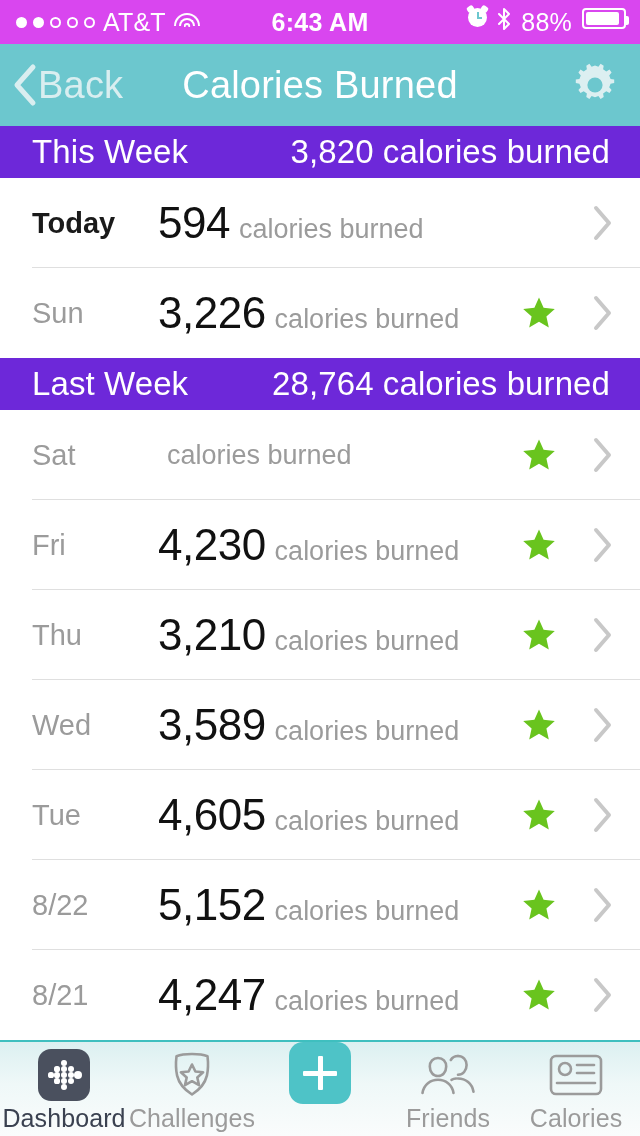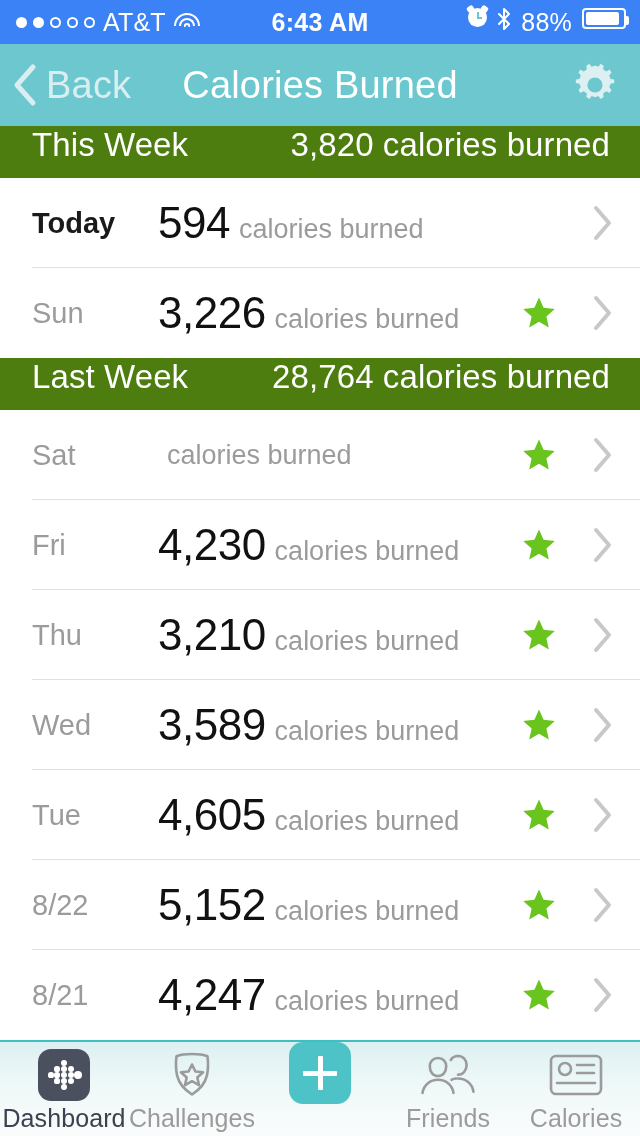--- a/index.html
+++ b/index.html
@@ -7,21 +7,21 @@
     width:640px; height:1136px;
     font-family:"Liberation Sans", sans-serif;
     background:#ffffff;
     overflow:hidden;
   }
   .phone { position:relative; width:640px; height:1136px; overflow:hidden; background:#fff; }
 
   
   .statusbar {
     position:absolute; top:0; left:0; width:640px; height:44px;
-    background:#3b82f6; color:#ffffff;
+    background:#d946ef; color:#ffffff;
     display:flex; align-items:center;
   }
   .sb-left { position:absolute; left:16px; display:flex; align-items:center; gap:8px; }
   .dots { display:flex; align-items:center; gap:6px; }
   .dot { width:11px; height:11px; border-radius:50%; border:2px solid #ffffff; }
   .dot.filled { background:#ffffff; }
   .carrier { font-size:25px; letter-spacing:0.2px; font-weight:400; }
   .wifi { width:26px; height:19px; position:relative; }
   .wifi i { position:absolute; left:50%; transform:translateX(-50%); border:2.6px solid #fff; border-bottom:none;
             border-radius:50% 50% 0 0 / 100% 100% 0 0; }
@@ -41,31 +41,31 @@
   .batt-pct { font-size:25px; font-weight:400; letter-spacing:0.2px; }
   .battery { position:relative; width:44px; height:21px; border:2px solid #ffffff; border-radius:4px; }
   .battery .fill { position:absolute; top:2px; left:2px; bottom:2px; width:83%; background:#ffffff; border-radius:2px; }
   .battery .cap { position:absolute; right:-5px; top:6px; width:3px; height:9px; background:#ffffff; border-radius:0 2px 2px 0; }
 
   
   .navbar {
     position:absolute; top:44px; left:0; width:640px; height:82px;
     background:#6CC7CE; display:flex; align-items:center;
   }
-  .back { position:absolute; left:12px; display:flex; align-items:center; gap:8px; cursor:pointer; }
+  .back { position:absolute; left:12px; display:flex; align-items:center; gap:0; cursor:pointer; }
   .back-chev { width:26px; height:44px; }
   .back-label { font-size:38px; color:#D9EEF0; font-weight:300; letter-spacing:0.2px; }
   .nav-title { position:absolute; left:0; width:640px; text-align:center; font-size:38px; color:#ffffff; font-weight:500; letter-spacing:0.2px; }
   .gear { position:absolute; right:22px; width:46px; height:46px; cursor:pointer; }
 
   
   .scroll { position:absolute; top:126px; left:0; width:640px; bottom:0; background:#ffffff; }
   .section-head {
-    height:52px; background:#4d7c0f; color:#ffffff;
-    display:flex; justify-content:space-between;
+    height:52px; background:#6d28d9; color:#ffffff;
+    display:flex; align-items:center; justify-content:space-between;
     padding:0 30px 0 32px;
   }
   .sh-title { font-size:33px; font-weight:500; letter-spacing:0.1px; }
   .sh-total { font-size:33px; font-weight:500; letter-spacing:0.1px; }
 
   .row { position:relative; height:90px; display:flex; align-items:center; background:#fff; cursor:pointer; }
   .row .sep { position:absolute; left:32px; right:0; bottom:0; height:1px; background:#DFDFDF; }
   .day { position:absolute; left:32px; width:120px; font-size:29px; color:#9B9B9B; font-weight:400; }
   .row.today .day { color:#1A1A1A; font-weight:700; }
   .valwrap { position:absolute; left:158px; display:flex; align-items:baseline; }

